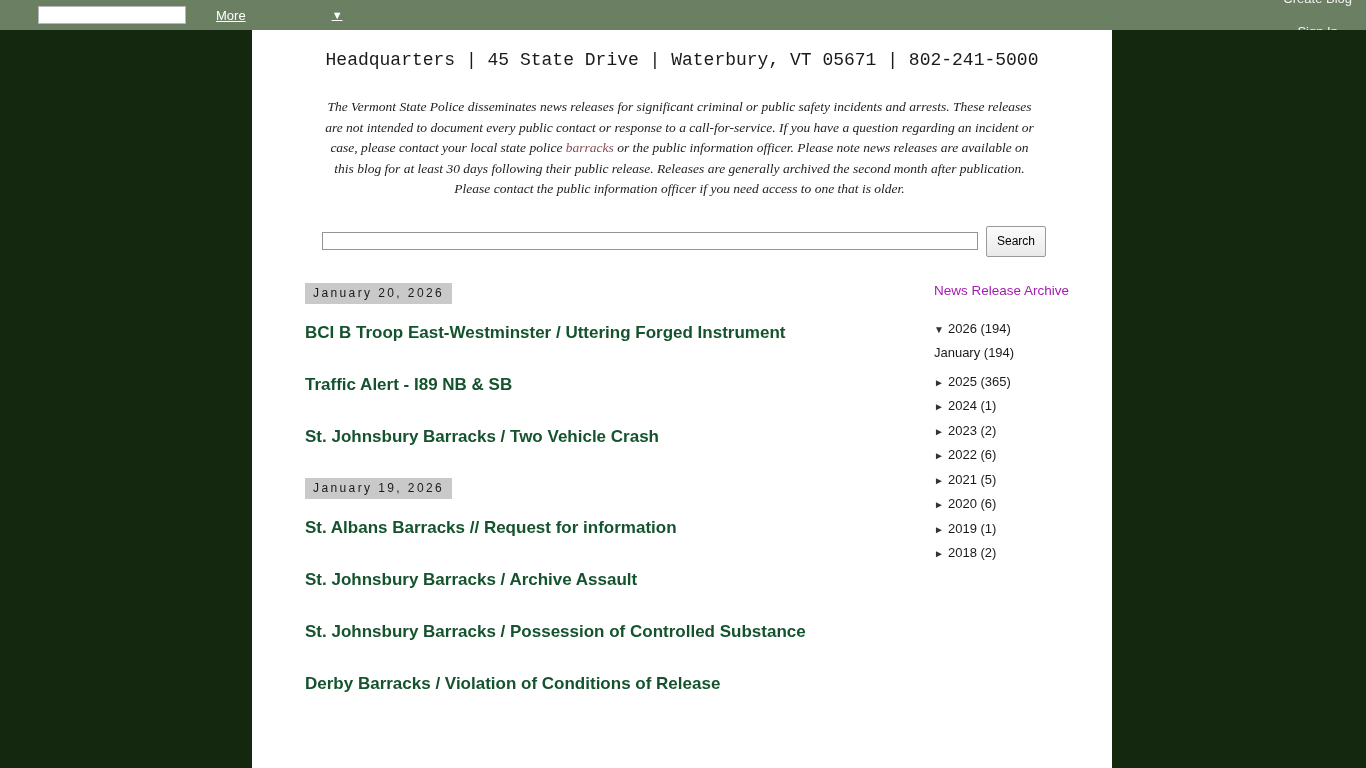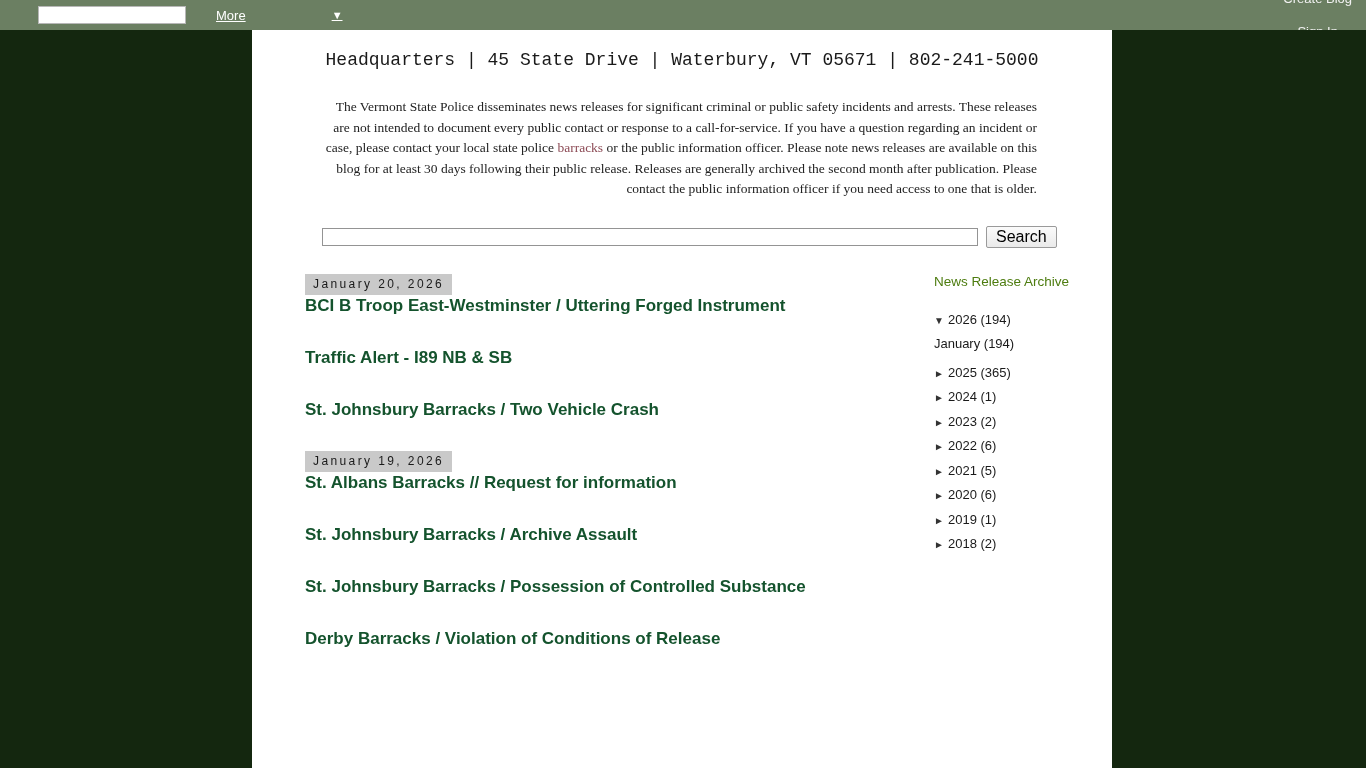--- a/index.html
+++ b/index.html
@@ -94,21 +94,22 @@
     font-family: Liberation Mono, monospace;
   }
 
   
   .description {
     margin: 27px 75px 0 70px;
     font-family: "Liberation Serif", serif;
     font-size: 13.5px;
     line-height: 20.5px;
     color: #222222;
-    text-align: right;
+    text-align: center;
+    font-style: italic;
   }
   .description a {
     color: #8c4a55;
     text-decoration: none;
   }
 
   
   .search-row {
     margin-top: 26px;
     margin-left: 70px;
@@ -120,24 +121,24 @@
     height: 18px;
     background: #ffffff;
     border: 1px solid #949494;
     font-size: 12px;
     padding: 1px 3px;
     outline: none;
     font-family: "Liberation Sans", sans-serif;
   }
   .search-button {
     margin-left: 8px;
-    height: 22px;
+    height: 31px;
     min-width: 60px;
     padding: 0 9px;
-    font-size: 16px;
+    font-size: 12px;
     font-family: "Liberation Sans", sans-serif;
     color: #000000;
     background: linear-gradient(#fbfbfb, #eaeaea);
     border: 1px solid #9a9a9a;
     border-radius: 2px;
     cursor: pointer;
   }
 
   
   .columns {
@@ -155,36 +156,36 @@
 
   
   .date-header {
     display: inline-block;
     background: #c9c9c9;
     color: #1a1a1a;
     font-size: 12px;
     letter-spacing: 2.4px;
     padding: 3px 8px 4px 8px;
     font-weight: normal;
-    margin-bottom: 0;
+    margin-bottom: 18px;
   }
   .post-title {
     font-size: 17px;
     color: #14532d;
     line-height: 22px;
     margin: 0 0 30px 0;
     font-weight: bold;
     cursor: pointer;
   }
   .date-block + .date-block { margin-top: 8px; }
 
   
   .side-title {
     font-size: 13.5px;
-    color: #4d7c0f;
+    color: #a21caf;
     margin: 0 0 19px 0;
     font-weight: normal;
   }
   .archive-item {
     font-size: 13px;
     color: #1a1a1a;
     line-height: 23.5px;
     display: flex;
     align-items: baseline;
   }

